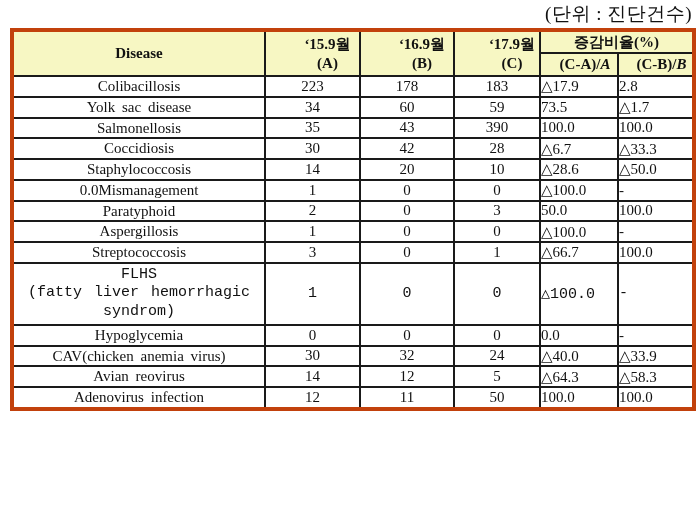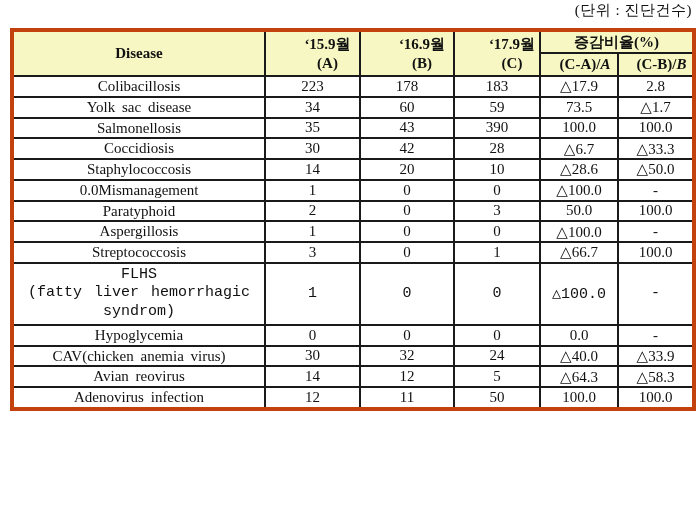--- a/index.html
+++ b/index.html
@@ -7,21 +7,21 @@
     width:700px;height:521px;
     background:#ffffff;
     font-family:"Liberation Serif","DejaVu Serif",serif;
     color:#111111;
     position:relative;
     overflow:hidden;
   }
   .unit-label{
     position:absolute;
     top:1px;right:8px;
-    font-size:15px;
+    font-size:19px;
     letter-spacing:0.5px;
     color:#111111;
   }
   table.report{
     position:absolute;
     left:10px;top:28px;
     width:682px;
     border-collapse:collapse;
     table-layout:fixed;
     font-size:15px;
@@ -42,21 +42,21 @@
   }
   tr.hdr-top th{height:20px;}
   tr.hdr-sub th{height:21px;padding-left:12px;}
   td.disease{
     text-align:center;
     word-spacing:3px;
     white-space:pre-line;
     line-height:1.25;
   }
   td.num{text-align:center;}
-  td.pct{text-align:center;padding-right:6px;}
+  td.pct{text-align:left;padding-right:6px;}
   tr.data-row{height:16px;}
   tr.data-row-tall{height:62px;font-family:Liberation Mono, monospace;}
   .hdr-month{display:block;margin-left:30px;}
   .italic-var{font-style:italic;}
 </style>
 </head>
 <body>
 
 <div class="unit-label">(단위 : 진단건수)</div>
 

